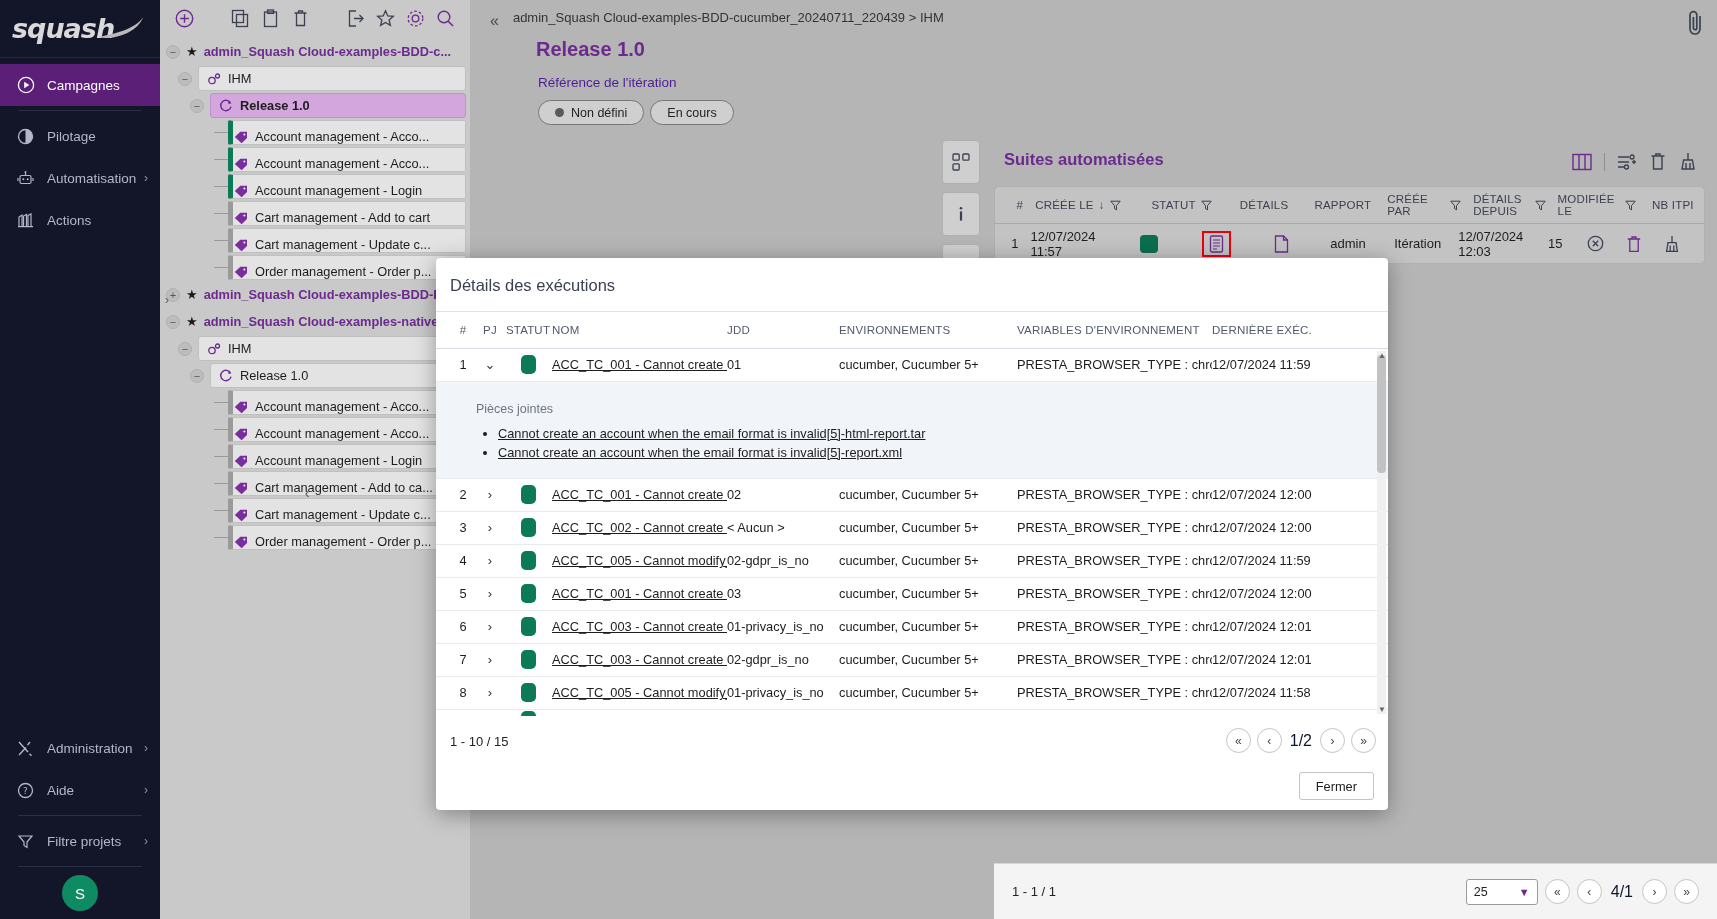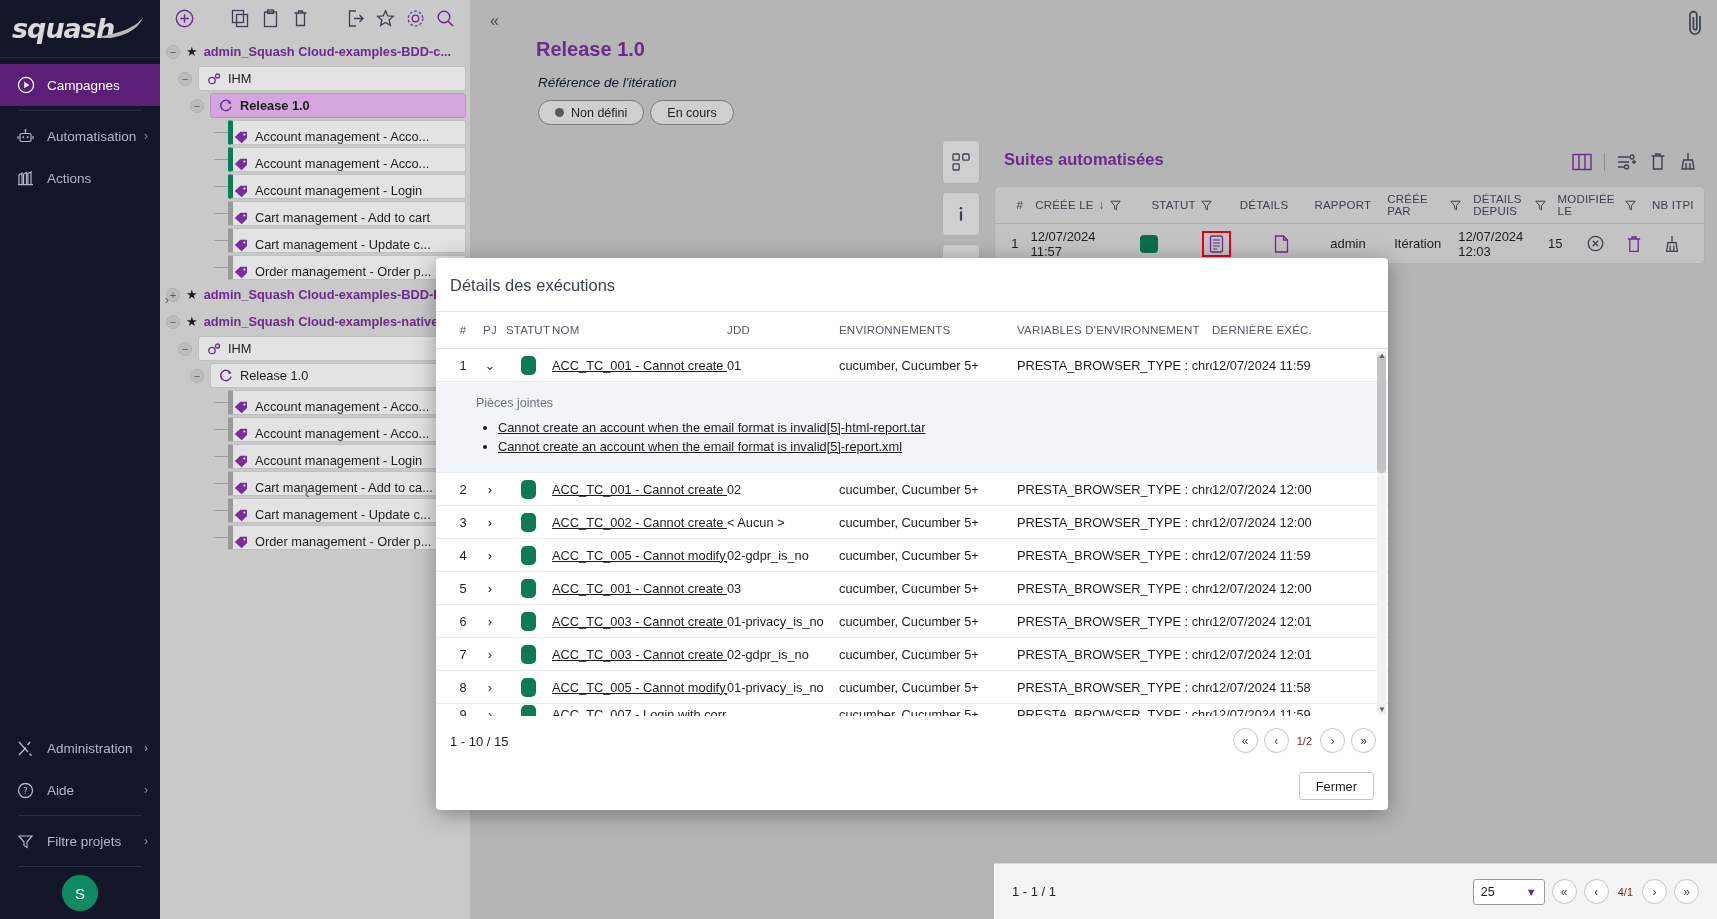--- a/index.html
+++ b/index.html
@@ -113,21 +113,21 @@
     flex: 1 1 auto; height: 919px; background: #b5b5b5;
     position: relative; overflow: hidden;
   }
   .main-head { padding: 10px 0 0 20px; position: relative; }
   .crumb-row { display: flex; align-items: flex-start; }
   .crumb-toggle {
     color: #4a4a4a; font-size: 16px; margin-right: 14px; margin-top: 2px; cursor: pointer;
   }
   .crumb { font-size: 13px; color: #333; }
   .page-title { font-size: 20px; color: #6c2a8e; font-weight: 600; margin: 8px 0 0 46px; }
-  .sub-label { font-size: 13.5px; color: #0f172a; margin: 14px 0 0 48px; font-style: italic; }
+  .sub-label { font-size: 13.5px; color: #4c1d95; margin: 14px 0 0 48px; }
   .pill-row { display: flex; gap: 6px; margin: 10px 0 0 48px; }
   .pill {
     height: 25px; border: 1px solid #777; border-radius: 14px;
     background: #cfcfcf; display: flex; align-items: center;
     padding: 0 16px; font-size: 12.5px; color: #222; cursor: pointer;
   }
   .pill .dot { width: 9px; height: 9px; border-radius: 50%; background: #5a5a5a; margin-right: 7px; }
 
   .sidetabs { position: absolute; left: 472px; top: 140px; width: 42px; }
   .sidetab {
@@ -174,21 +174,21 @@
     width: 72px; height: 26px; border: 1px solid #9b9b9b; border-radius: 3px;
     background: #fff; display: flex; align-items: center; justify-content: space-between;
     padding: 0 7px; font-size: 12.5px; color: #222; cursor: pointer;
   }
   .selbox .cv { color: #6c2a8e; font-size: 11px; }
   .pgbtn {
     width: 25px; height: 25px; border-radius: 50%; border: 1px solid #c4c4c4;
     background: #fff; display: flex; align-items: center; justify-content: center;
     font-size: 12px; color: #444; cursor: pointer;
   }
-  .pgnum { font-size: 11px; color: #7f1d1d; padding: 0 2px; }
+  .pgnum { font-size: 16px; color: #0f172a; padding: 0 2px; }
 
   .clip-icon { position: absolute; right: 10px; top: 8px; cursor: pointer; }
 
   
   .modal-wrap { position: absolute; inset: 0; pointer-events: none; }
   .modal {
     position: absolute; left: 436px; top: 258px; width: 952px; height: 552px;
     background: #ffffff; border-radius: 4px;
     box-shadow: 0 4px 22px rgba(0,0,0,.35); pointer-events: auto;
     display: flex; flex-direction: column; overflow: hidden;
@@ -203,21 +203,21 @@
     border-bottom: 1px solid #d8dde4; padding-left: 14px;
   }
   .m-body { flex: 1 1 auto; overflow: hidden; position: relative; }
   .m-row {
     display: flex; align-items: center; height: 33px; font-size: 12.8px;
     color: #1d1d1d; border-bottom: 1px solid #e8ebee; padding-left: 14px;
     background: #fff;
   }
   .m-row.partial { height: 22px; overflow: hidden; }
   .m-attach {
-    background: #f1f4f8; border-bottom: 1px solid #e8ebee; padding: 14px 0 14px 40px;
+    background: #f1f4f8; border-bottom: 1px solid #e8ebee; padding: 20px 0 14px 40px;
   }
   .m-attach .hd { font-size: 12.5px; color: #6e7582; margin-bottom: 10px; }
   .m-attach ul { margin-left: 22px; }
   .m-attach li { font-size: 12.8px; margin-bottom: 4px; color: #1d1d1d; }
   .m-attach li a { color: #1d1d1d; text-decoration: underline; cursor: pointer; }
   .lnk { color: #1d1d1d; text-decoration: underline; cursor: pointer; }
   .chev-cell { width: 22px; display: flex; justify-content: center; color: #333; font-size: 13px; cursor: pointer; }
   .sbar {
     position: absolute; right: 2px; top: 2px; width: 9px; bottom: 2px;
     background: #f0f0f0;
@@ -254,20 +254,29 @@
       <div class="nav-item active">
         <span class="ic">
           <svg width="18" height="18" viewBox="0 0 18 18">
               <circle cx="9" cy="9" r="7.6" fill="none" stroke="#ffffff" stroke-width="1.3"></circle>
               <path d="M7.2 5.8 L12.4 9 L7.2 12.2 Z" fill="#ffffff"></path>
             </svg>
         </span>
         <span class="lbl">Campagnes</span>
       </div>
       <div class="nav-sep"></div>
+      <div class="nav-item">
+        <span class="ic">
+          <svg width="17" height="17" viewBox="0 0 17 17">
+              <circle cx="8.5" cy="8.5" r="7" fill="none" stroke="#b3b7c9" stroke-width="1.3"></circle>
+              <path d="M8.5 1.5 A7 7 0 0 1 8.5 15.5 Z" fill="#b3b7c9"></path>
+            </svg>
+        </span>
+        <span class="lbl">Pilotage</span>
+      </div>
       <div class="nav-item">
         <span class="ic">
           <svg width="17" height="17" viewBox="0 0 17 17">
               <rect x="3" y="5.5" width="11" height="8" rx="1.5" fill="none" stroke="#b3b7c9" stroke-width="1.2"></rect>
               <circle cx="6.3" cy="9.3" r="1" fill="#b3b7c9"></circle>
               <circle cx="10.7" cy="9.3" r="1" fill="#b3b7c9"></circle>
               <path d="M8.5 2.4 V5.5 M1 8 V11 M16 8 V11" stroke="#b3b7c9" stroke-width="1.2" fill="none"></path>
               <circle cx="8.5" cy="2" r="1" fill="#b3b7c9"></circle>
             </svg>
         </span>
@@ -596,20 +605,21 @@
 
     <div class="clip-icon">
       <svg width="22" height="30" viewBox="0 0 22 30">
           <path d="M15 8 V21 a5 5 0 0 1 -10 0 V7 a3.4 3.4 0 0 1 6.8 0 V20 a1.7 1.7 0 0 1 -3.4 0 V9" fill="none" stroke="#3c4150" stroke-width="1.7"></path>
         </svg>
     </div>
 
     <div class="main-head">
       <div class="crumb-row">
         <span class="crumb-toggle">«</span>
+        <span class="crumb">admin_Squash Cloud-examples-BDD-cucumber_20240711_220439 &gt; IHM</span>
       </div>
       <div class="page-title">Release 1.0</div>
       <div class="sub-label">Référence de l'itération</div>
       <div class="pill-row">
         <div class="pill">
           <span class="dot"></span>
           <span>Non défini</span>
         </div>
         <div class="pill">
           <span>En cours</span>

